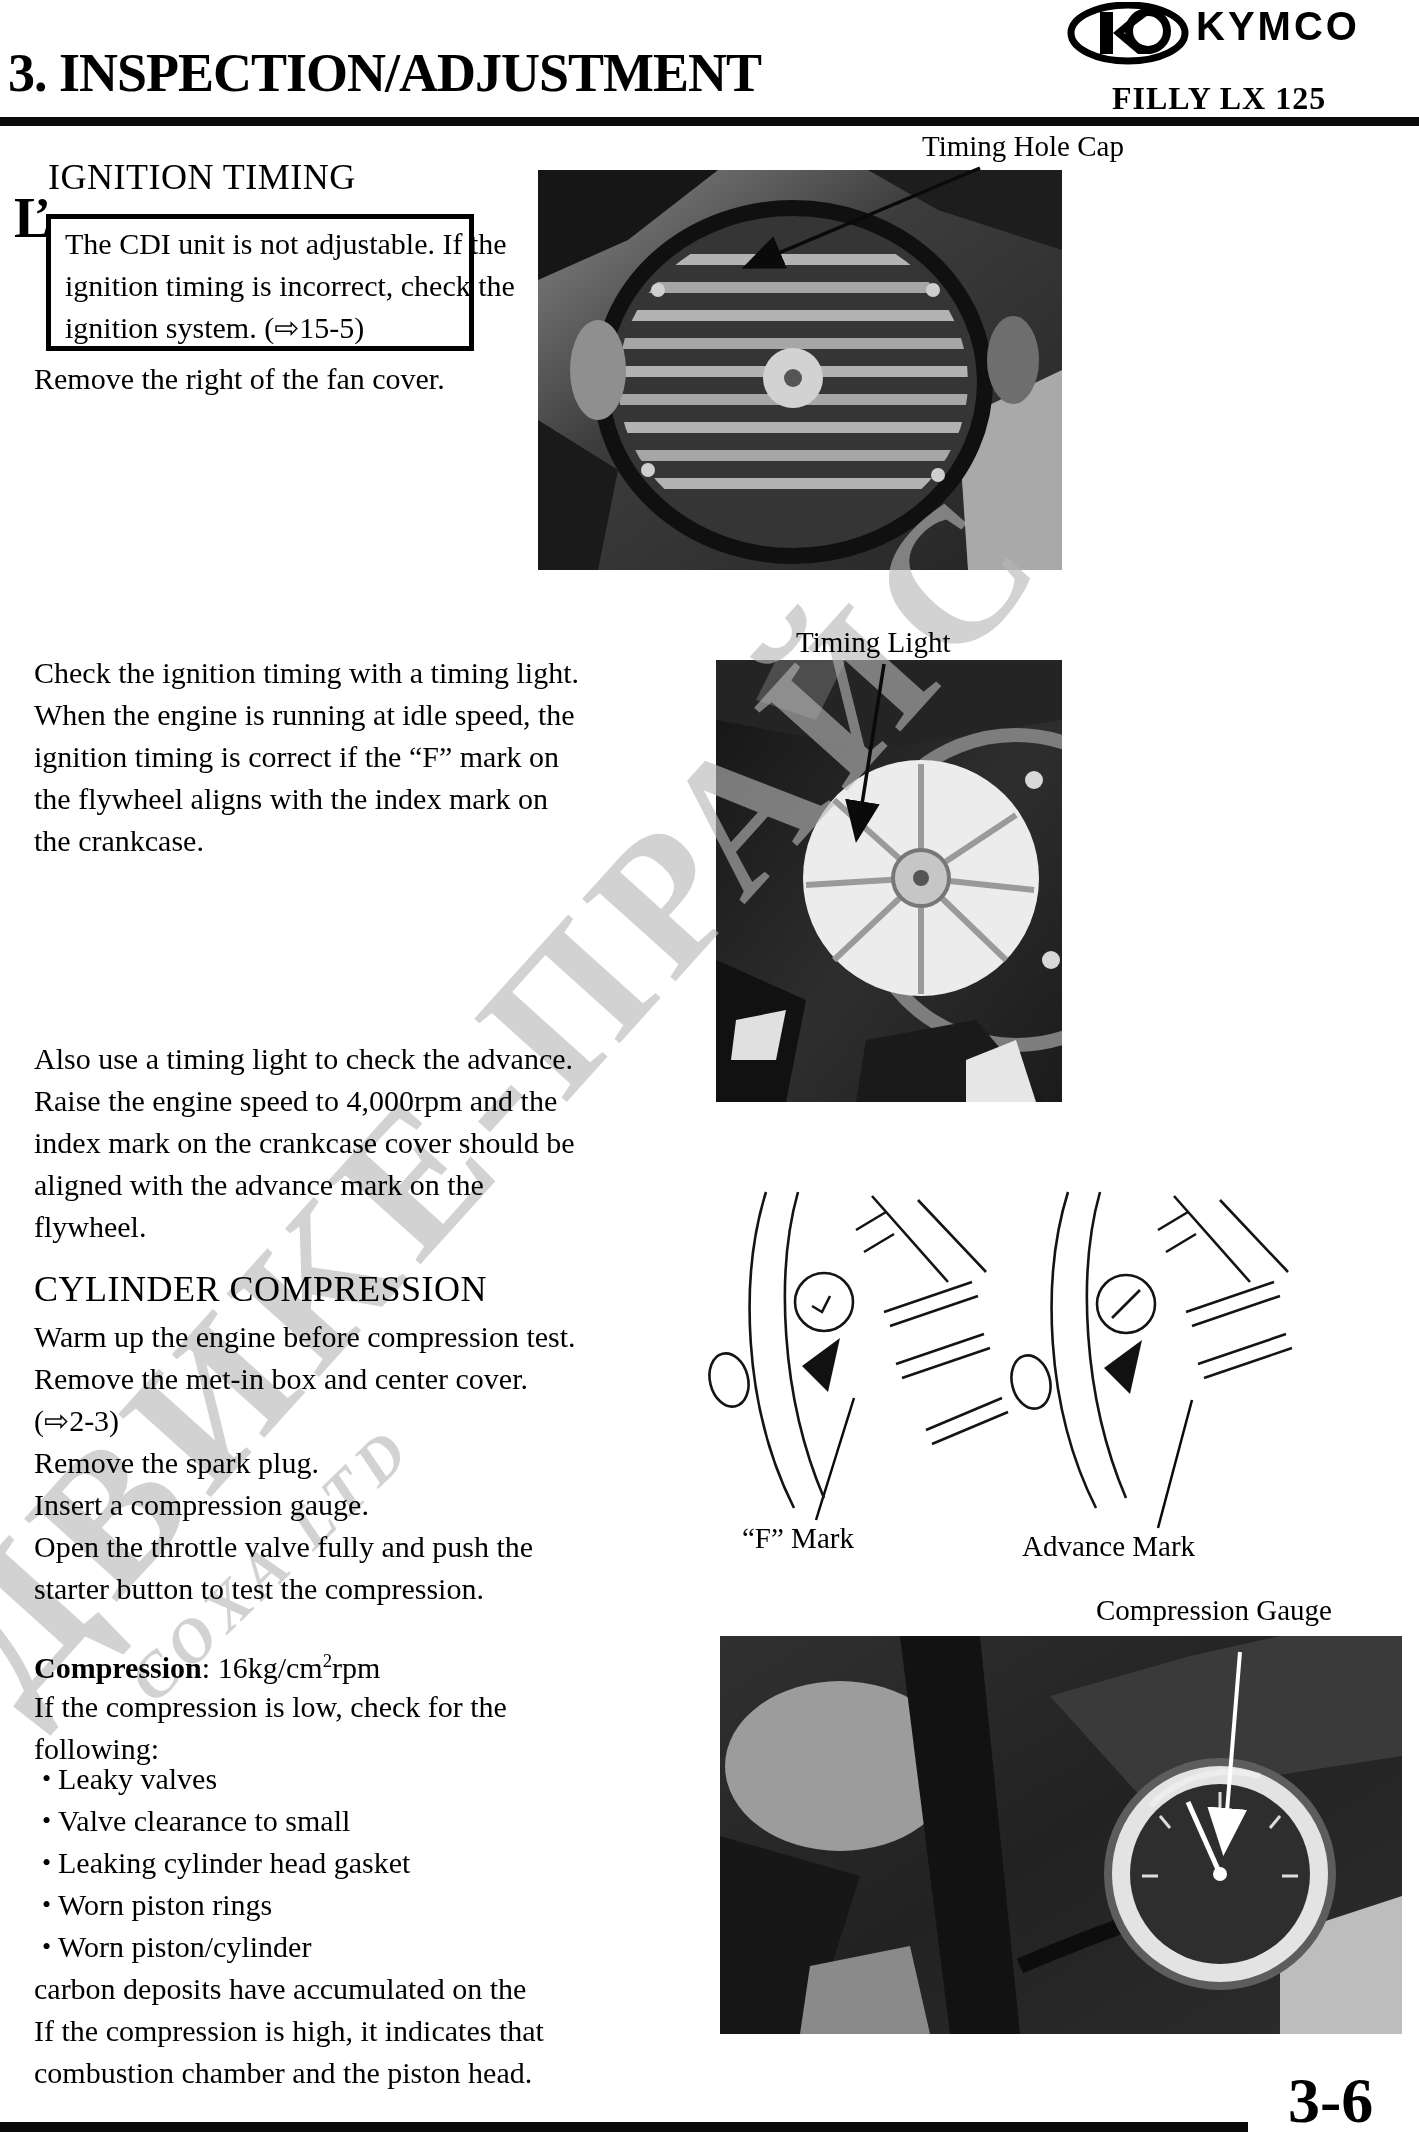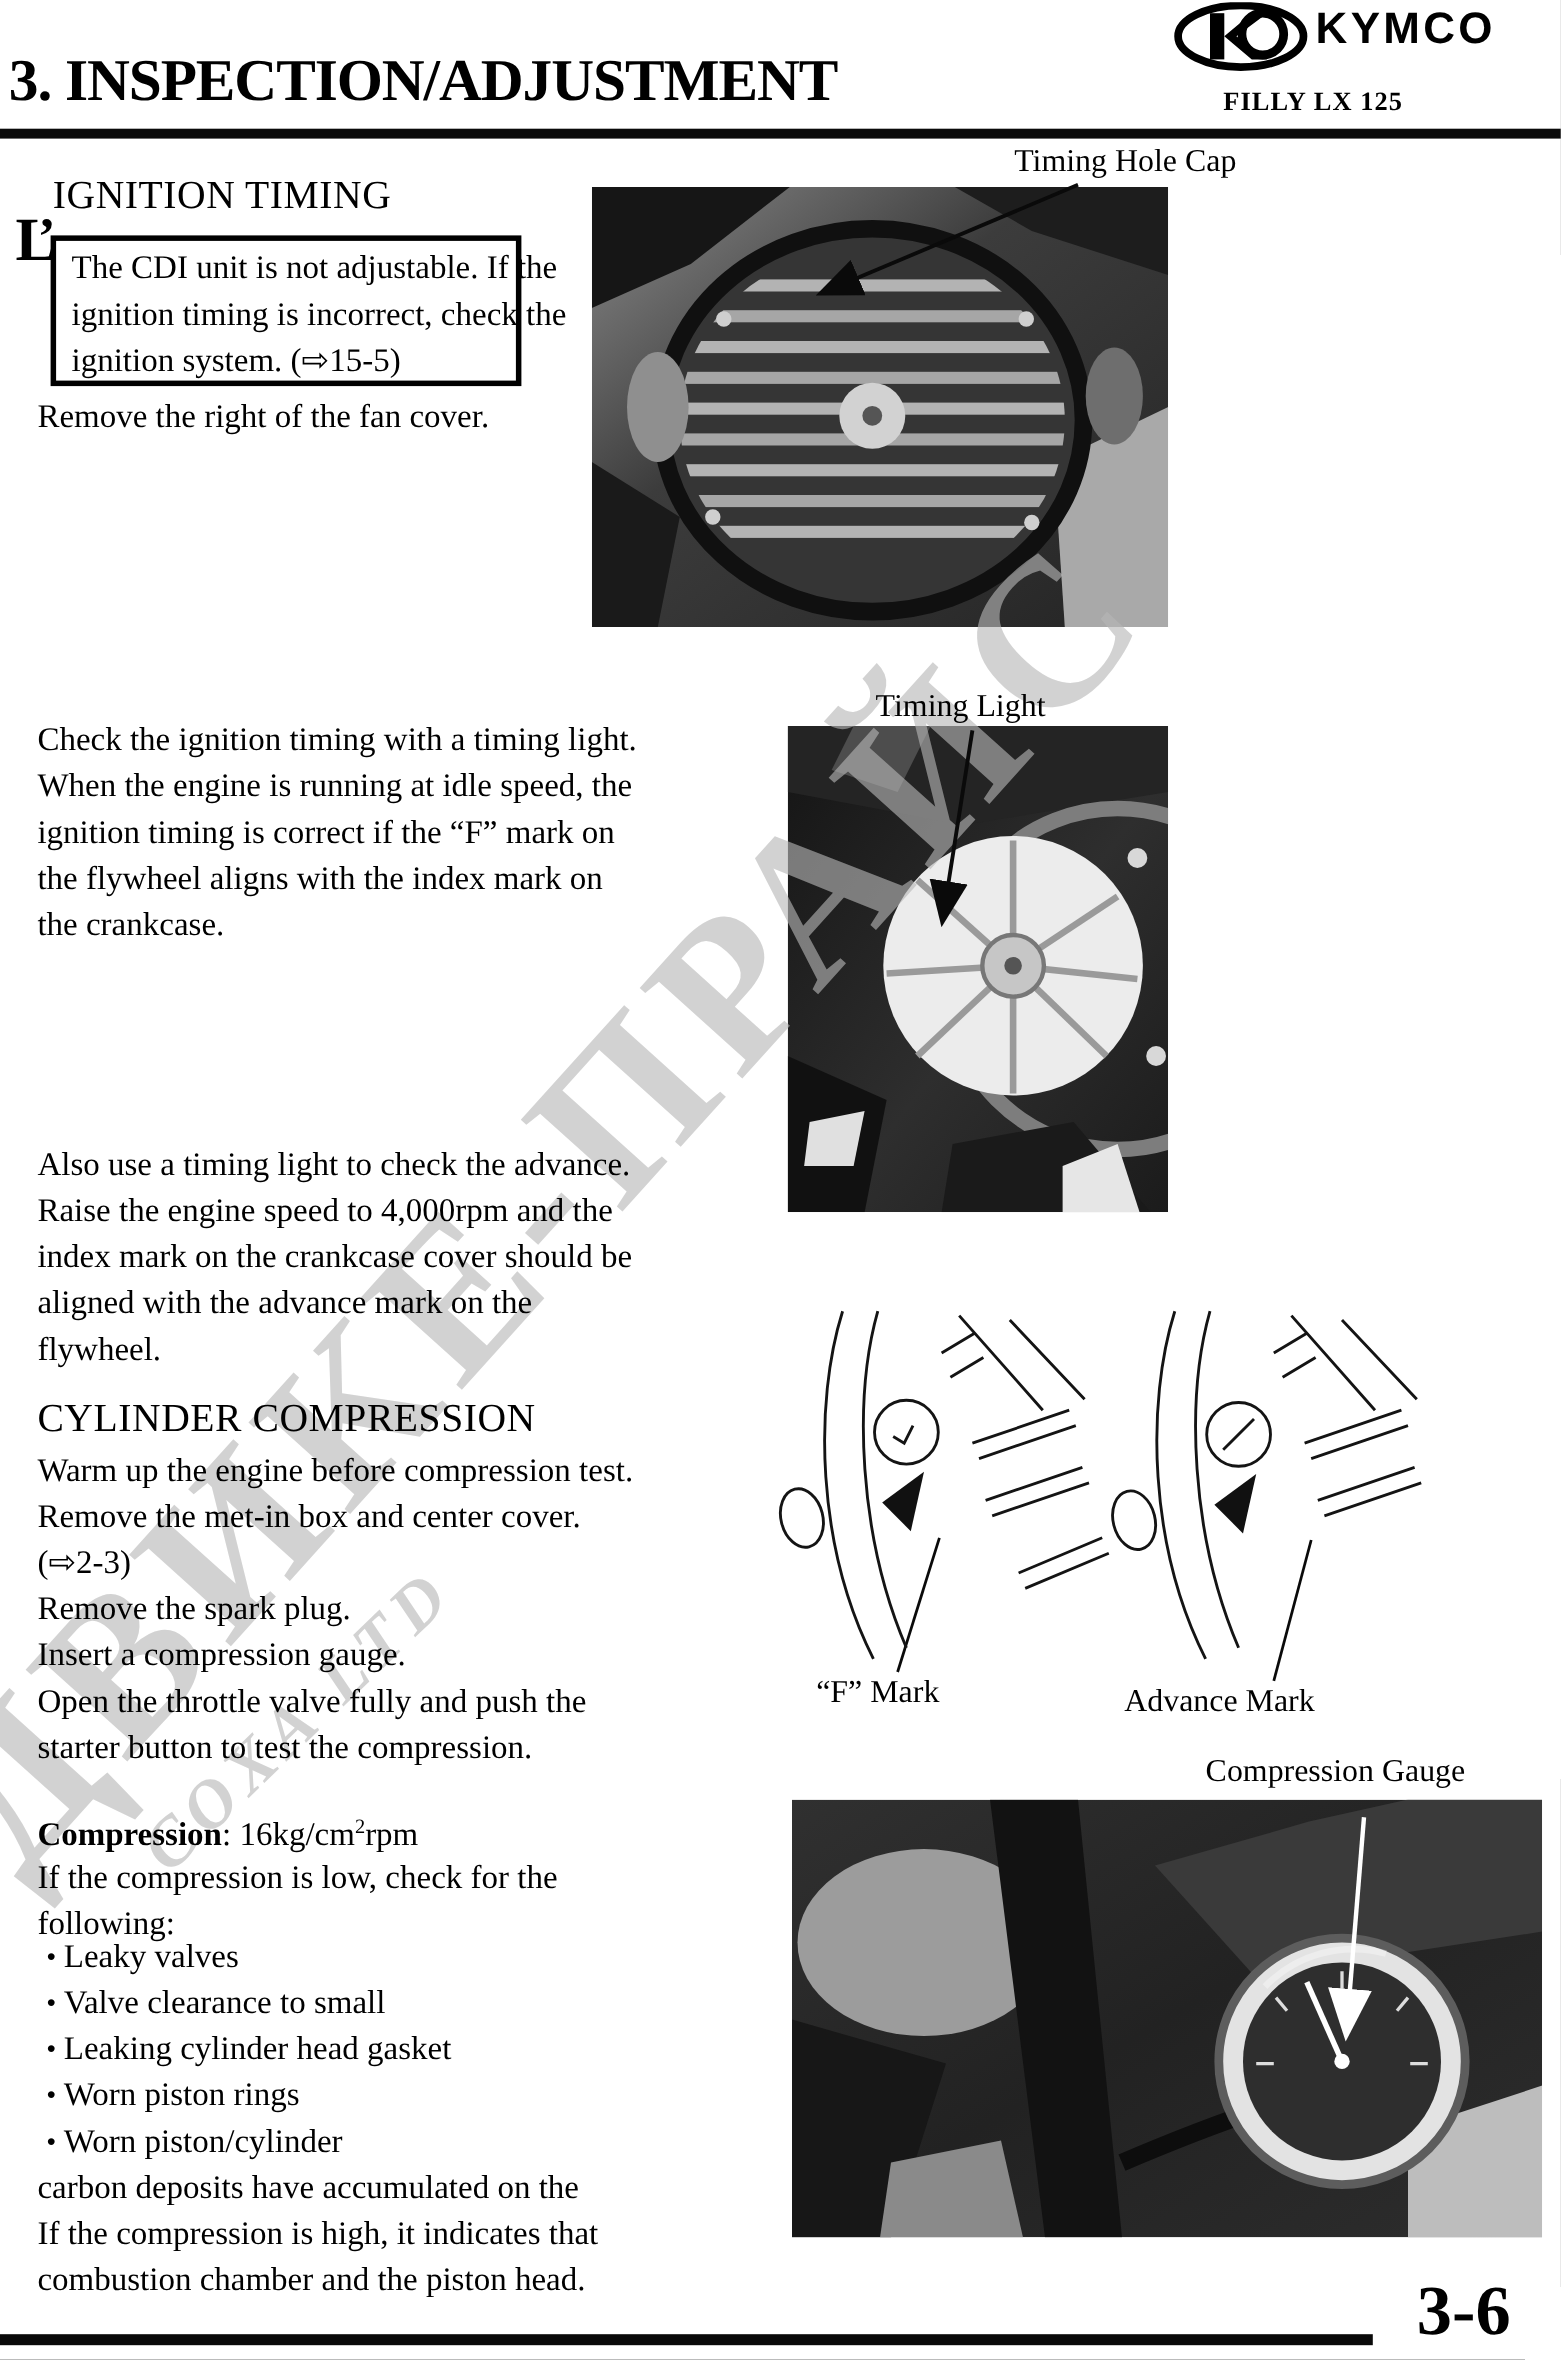--- a/index.html
+++ b/index.html
@@ -3,21 +3,21 @@
 <meta charset="utf-8">
 <style>
   html,body{margin:0;padding:0;background:#888;}
   .page{position:relative;width:1419px;height:2145px;background:#ffffff;
         font-family:"Liberation Serif",serif;color:#000;overflow:hidden;margin:0 auto;}
   .abs{position:absolute;}.z4{z-index:4}
   .ln{white-space:nowrap;font-size:30px;line-height:42px;height:42px;}
   .h2{font-weight:normal;font-size:36px;white-space:nowrap;letter-spacing:.5px;}
   .figlabel{font-size:29px;white-space:nowrap;z-index:4;}
   .chapter{font-weight:bold;font-size:54px;white-space:nowrap;letter-spacing:-1px;}
-  .model{font-weight:bold;font-size:24px;white-space:nowrap;letter-spacing:1px;}
+  .model{font-weight:bold;font-size:32px;white-space:nowrap;letter-spacing:1px;}
   .brand{font-family:"Liberation Sans",sans-serif;font-weight:900;font-size:40px;
          letter-spacing:3px;white-space:nowrap;}
   .rule{background:#0a0a0a;}
   .notebox{border:5px solid #000;padding:4px 0 0 14px;background:transparent;}
   .cornermark{font-weight:bold;font-size:56px;line-height:56px;}
   .bullet-dot{position:absolute;left:8px;top:0;font-size:26px;}
   .bullet-line{position:relative;padding-left:24px;}
   .pagenum{font-weight:bold;font-size:64px;white-space:nowrap;}
   .wm{position:absolute;z-index:3;font-weight:bold;color:rgba(182,182,182,0.62);
       transform-origin:left center;pointer-events:none;white-space:nowrap;}

